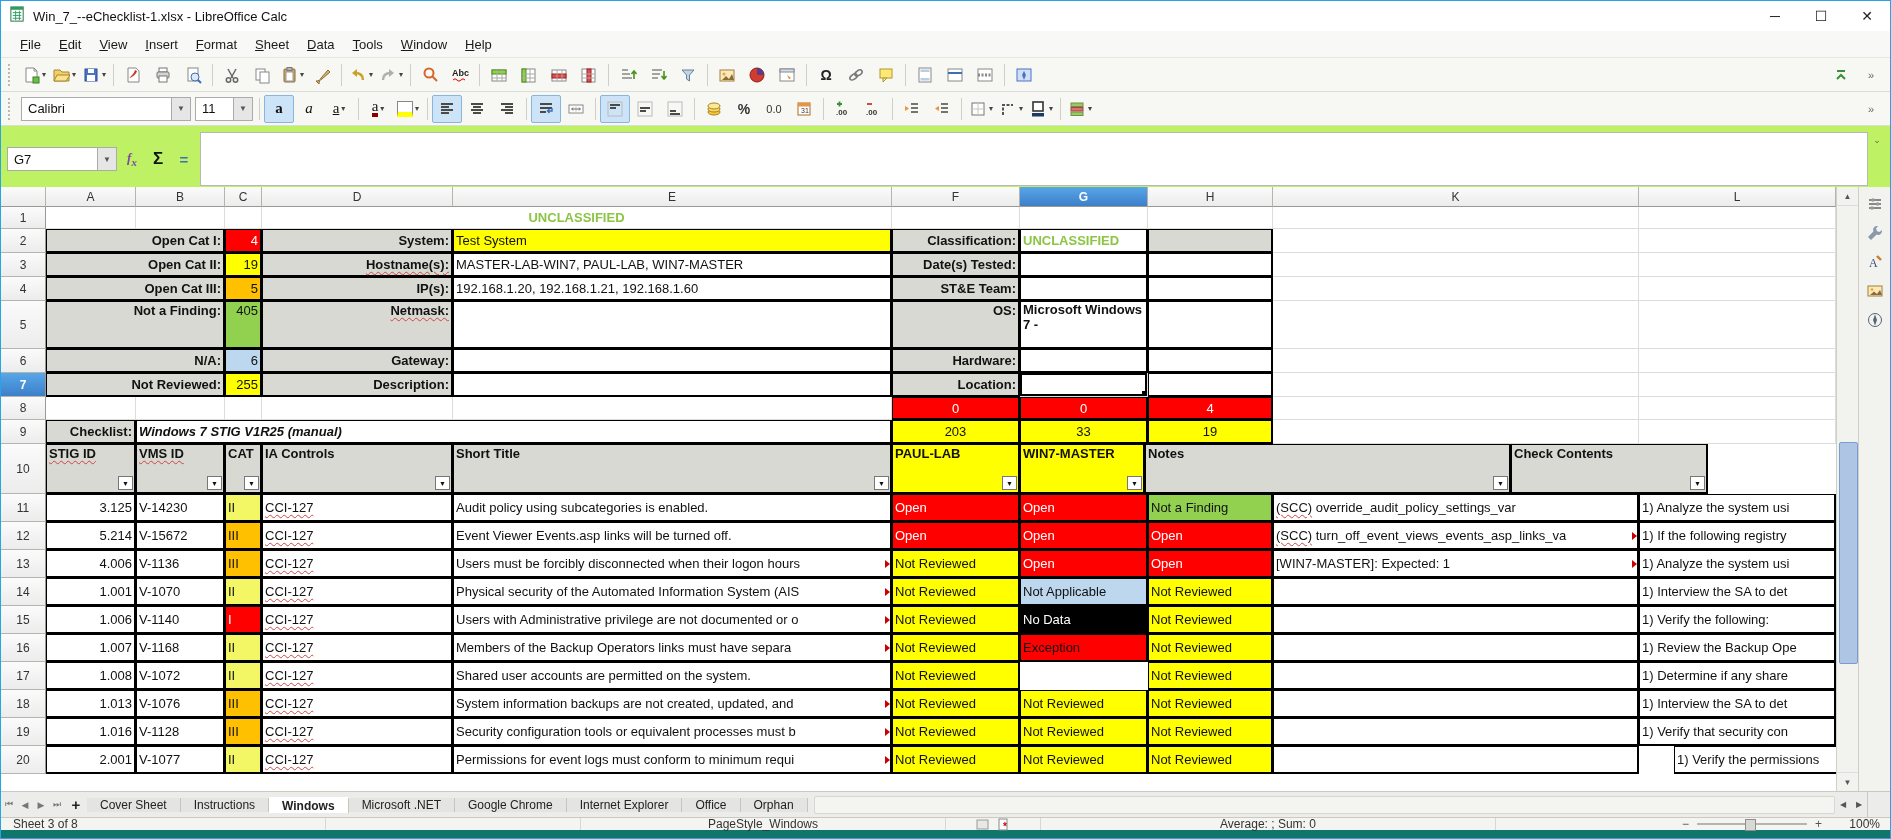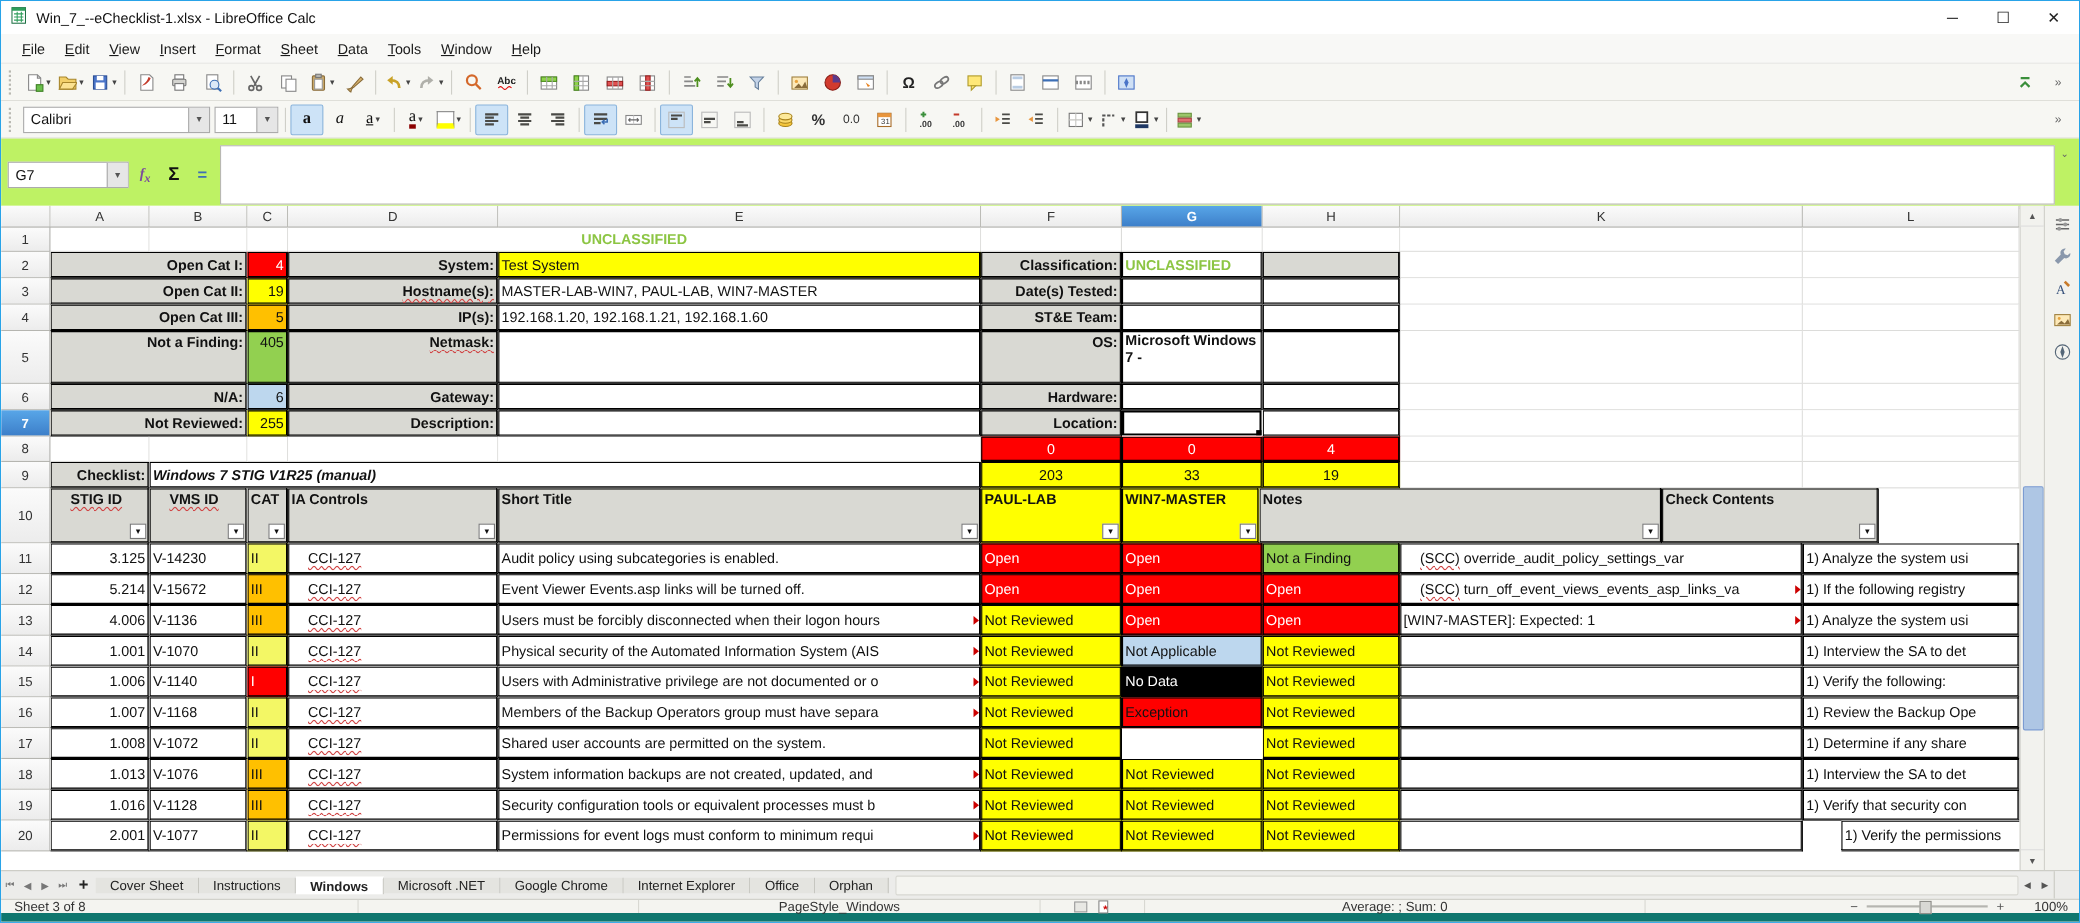--- a/index.html
+++ b/index.html
@@ -44,21 +44,21 @@
   .cell{position:relative;box-sizing:border-box;border-right:1px solid #dcdcda;border-bottom:1px solid #dcdcda;background:#fff;
     padding:0 3px;font-size:13px;display:flex;align-items:center;white-space:nowrap;overflow:hidden;flex-shrink:0;}
   .box{box-shadow:inset -1px -1px 0 #000, inset 1px 1px 0 #000;border-right-color:#000;border-bottom-color:#000;}
   .b{font-weight:bold;}.i{font-style:italic;}
   .ar{justify-content:flex-end;}.ac{justify-content:center;}
   .vt{align-items:flex-start;padding-top:2px;}
   .wr{white-space:normal;line-height:1.12;}
   .g{background:#d9d9d3;}.rd{background:#ff0000;}.yl{background:#ffff00;}.or{background:#ffc000;}
   .gn{background:#92d050;}.lb{background:#bdd7ee;}.bk{background:#000;}.c2{background:#f3f765;}
   .wt{color:#fff;}.gt{color:#8cc543;}
-  .wv{text-decoration:underline;text-decoration-style:wavy;text-decoration-color:#d04444;text-decoration-thickness:1px;text-underline-offset:2px;margin-left:15px;}
+  .wv{text-decoration:underline;text-decoration-style:wavy;text-decoration-color:#d04444;text-decoration-thickness:1px;text-underline-offset:2px;}
   .tr::after{content:"";position:absolute;right:1px;top:50%;margin-top:-4px;border-left:5px solid #cc0000;border-top:4px solid transparent;border-bottom:4px solid transparent;}
   .sel{box-shadow:inset 0 0 0 2px #000;}
   .sel::before{content:"";position:absolute;right:0;bottom:0;width:5px;height:5px;background:#000;}
   .flt{position:absolute;right:2px;bottom:3px;width:15px;height:14px;background:#fff;border:1px solid #777;display:flex;align-items:center;justify-content:center;font-size:7px;color:#111;box-sizing:border-box;}
   
   #vscroll{position:absolute;top:186px;left:1835px;width:22px;height:604px;background:#f2f2ee;border-left:1px solid #d0d0ca;box-sizing:border-box;}
   .sarr{height:18px;display:flex;align-items:center;justify-content:center;font-size:8px;color:#555;background:#f2f2ee;border-bottom:1px solid #ddd;}
   #vthumb{position:absolute;top:255px;left:2px;width:17px;height:220px;background:#aec6e4;border:1px solid #7b9bd2;border-radius:2px;}
   .sarrb{position:absolute;bottom:0;width:100%;height:18px;display:flex;align-items:center;justify-content:center;font-size:8px;color:#555;border-top:1px solid #ddd;}
   #sidebar{position:absolute;top:186px;left:1857px;width:33px;height:604px;background:#f2f2ee;border-left:1px solid #cfcfc8;box-sizing:border-box;display:flex;flex-direction:column;align-items:center;padding-top:4px;}
@@ -923,21 +923,21 @@
         <div class="cell box" style="width: 89px; flex: 0 0 89px; height: 28px;">
           <span>V-1168</span>
         </div>
         <div class="cell c2 box" style="width: 37px; flex: 0 0 37px; height: 28px;">
           <span>II</span>
         </div>
         <div class="cell box" style="width: 191px; flex: 0 0 191px; height: 28px;">
           <span class="wv">CCI-127</span>
         </div>
         <div class="cell box tr" style="width: 439px; flex: 0 0 439px; height: 28px;">
-          <span>Members of the Backup Operators group must have separa</span>
+          <span>Members of the Backup Operators links must have separa</span>
         </div>
         <div class="cell yl box" style="width: 128px; flex: 0 0 128px; height: 28px;">
           <span>Not Reviewed</span>
         </div>
         <div class="cell rd box" style="width: 128px; flex: 0 0 128px; height: 28px;">
           <span>Exception</span>
         </div>
         <div class="cell yl box" style="width: 125px; flex: 0 0 125px; height: 28px;">
           <span>Not Reviewed</span>
         </div>

